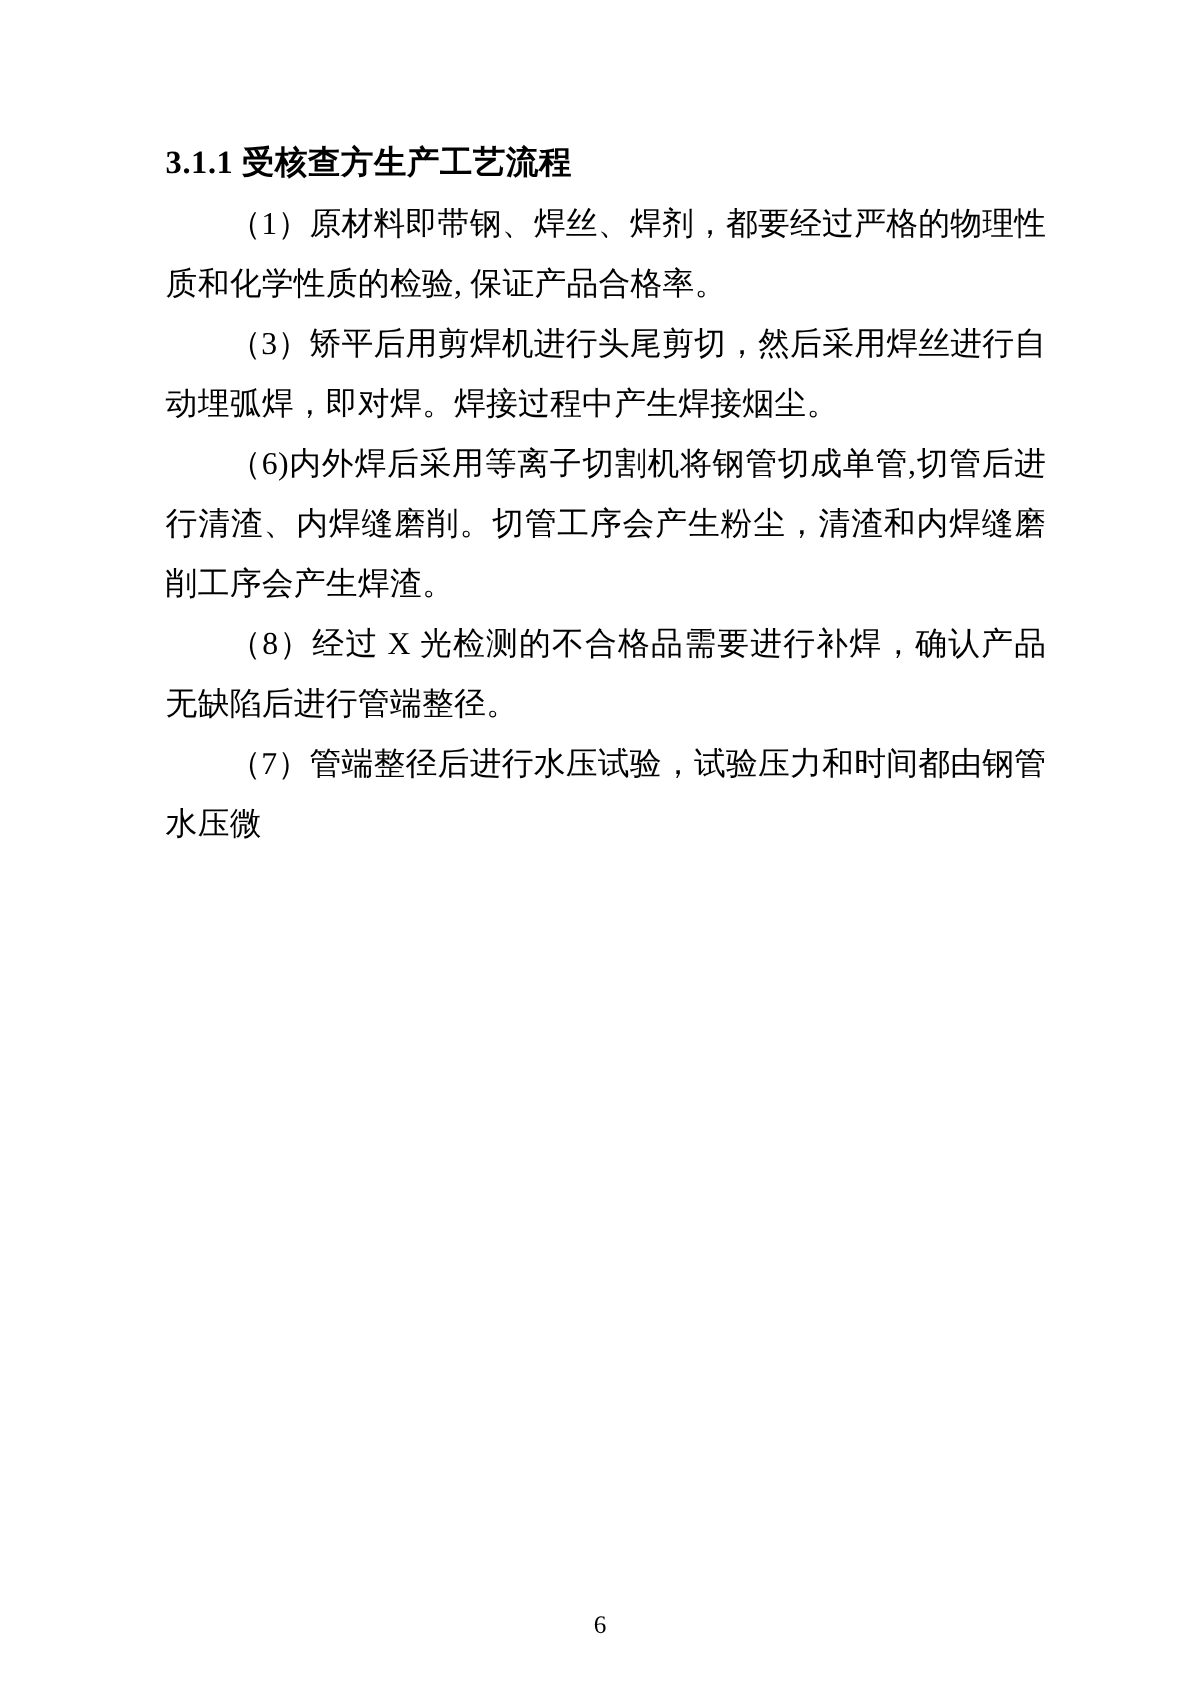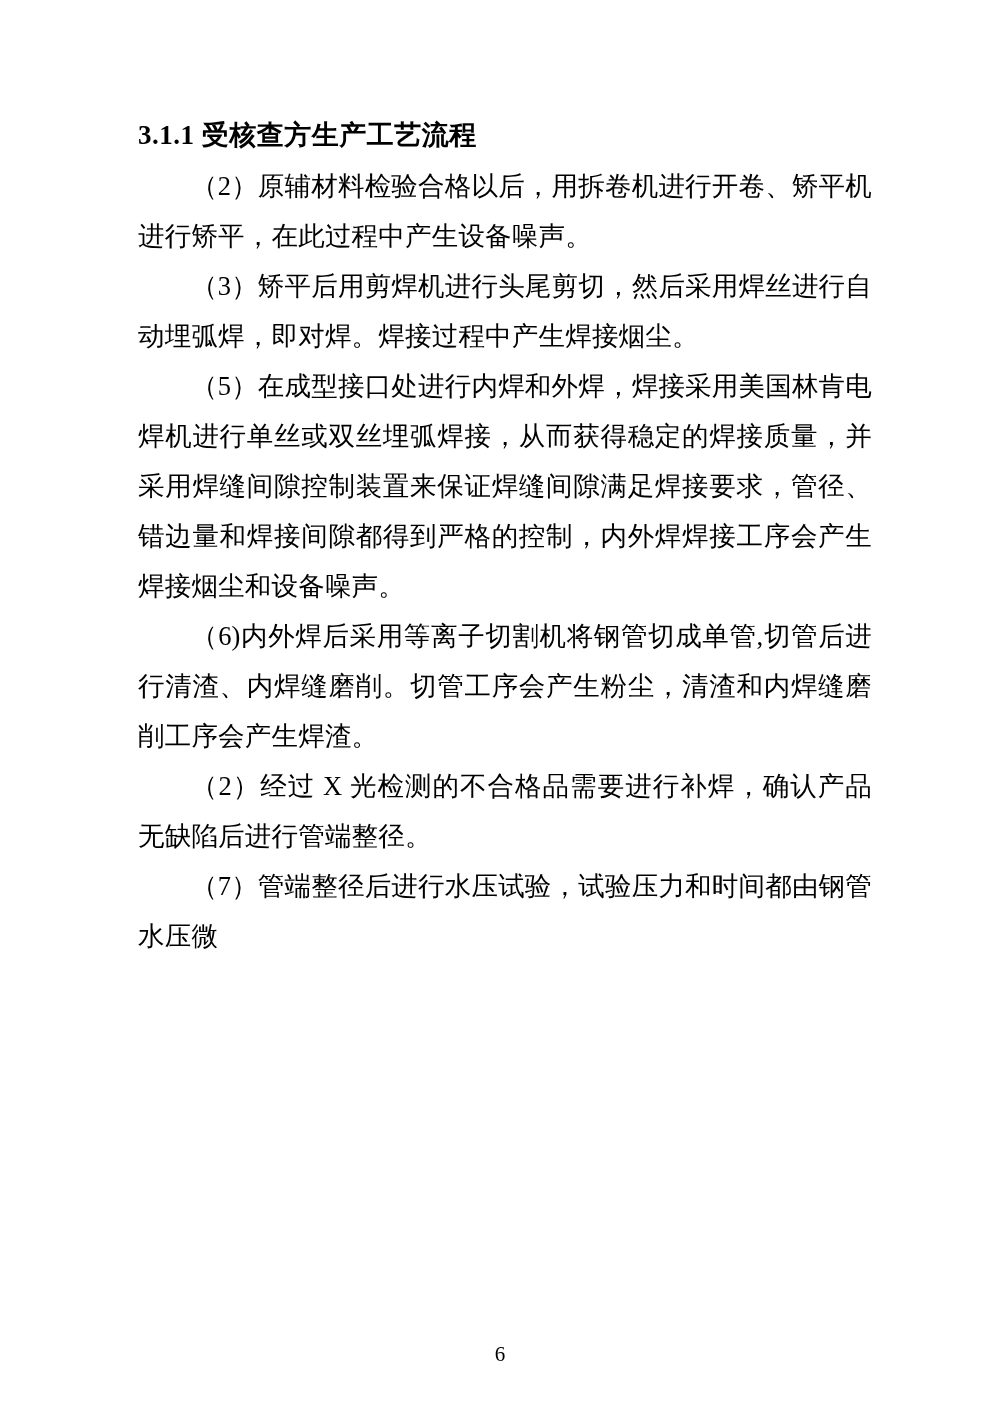--- a/index.html
+++ b/index.html
@@ -61,22 +61,21 @@
   }
 </style>
 </head>
 <body>
 
 <div class="page">
   <div class="page-inner">
 
     <h3 class="doc-heading">3.1.1 受核查方生产工艺流程</h3>
 
-    <p class="doc-para indent">（2）原辅材料检验合格以后，用拆卷机进行开卷、矫平机进行矫平，在此过程中产生设备噪声。</p>
+    <p class="doc-para indent">（1）原材料即带钢、焊丝、焊剂，都要经过严格的物理性质和化学性质的检验, 保证产品合格率。</p>
     <p class="doc-para indent">（3）矫平后用剪焊机进行头尾剪切，然后采用焊丝进行自动埋弧焊，即对焊。焊接过程中产生焊接烟尘。</p>
-    <p class="doc-para indent">（5）在成型接口处进行内焊和外焊，焊接采用美国林肯电焊机进行单丝或双丝埋弧焊接，从而获得稳定的焊接质量，并采用焊缝间隙控制装置来保证焊缝间隙满足焊接要求，管径、错边量和焊接间隙都得到严格的控制，内外焊焊接工序会产生焊接烟尘和设备噪声。</p>
     <p class="doc-para indent">（6)内外焊后采用等离子切割机将钢管切成单管,切管后进行清渣、内焊缝磨削。切管工序会产生粉尘，清渣和内焊缝磨削工序会产生焊渣。</p>
-    <p class="doc-para indent">（2）经过 X 光检测的不合格品需要进行补焊，确认产品无缺陷后进行管端整径。</p>
+    <p class="doc-para indent">（8）经过 X 光检测的不合格品需要进行补焊，确认产品无缺陷后进行管端整径。</p>
     <p class="doc-para indent">（7）管端整径后进行水压试验，试验压力和时间都由钢管水压微</p>
 
   </div>
   <div class="page-number">6</div>
 </div>
 
 </body></html>

